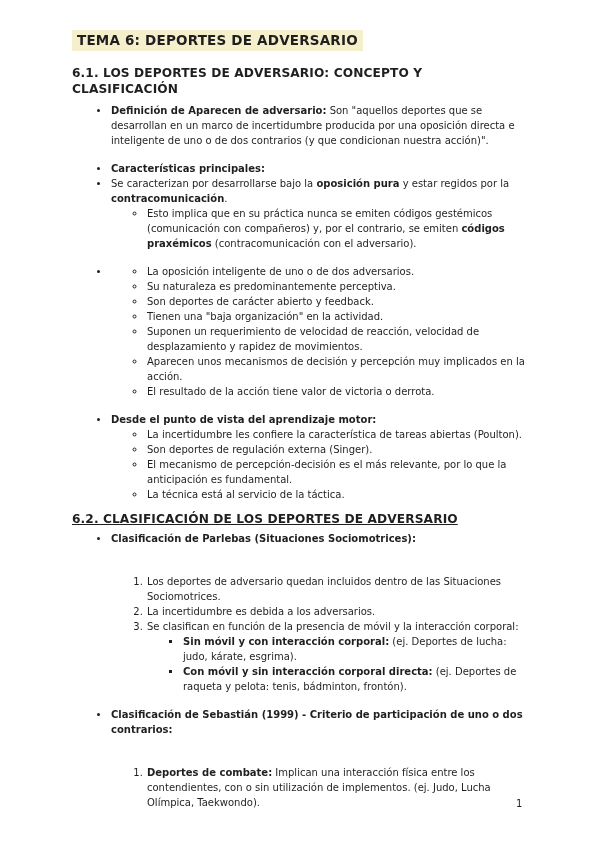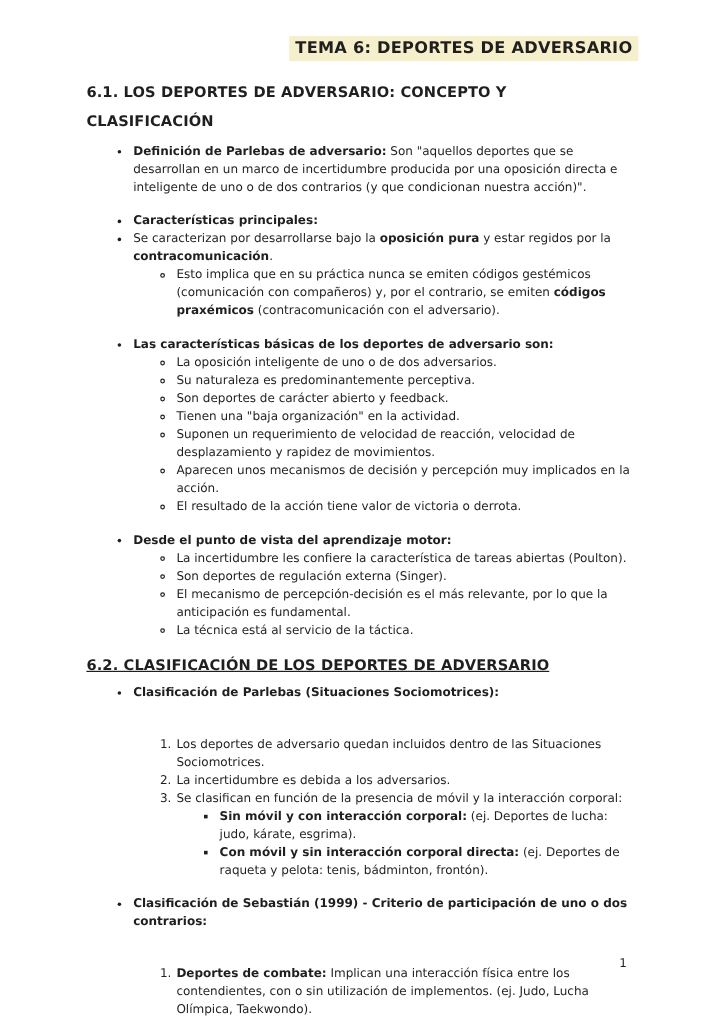--- a/index.html
+++ b/index.html
@@ -10,33 +10,33 @@
     margin: 0 auto;
     background: var(--page-bg, #ffffff);
     box-sizing: border-box;
     padding: 30px 68px 0 72px;
     font-family: "DejaVu Sans", "Liberation Sans", sans-serif;
     font-size: 10px;
     line-height: 15px;
     color: var(--ink, #1f1f1f);
     overflow: hidden;
   }
-  .title-wrap { text-align: right; margin: 0 0 2px 0; }
+  .title-wrap { text-align: left; margin: 0 0 2px 0; }
   .title-highlight {
     display: inline-block;
     background: var(--hl, #f6efcc);
     font-weight: bold;
     font-size: 13.5px;
     line-height: 19px;
     padding: 1px 5px;
     letter-spacing: 0.2px;
   }
   h2 {
     font-size: 12.2px;
-    line-height: 24px;
+    line-height: 16px;
     margin: 14px 0 6px 0;
     font-weight: bold;
     letter-spacing: 0.1px;
   }
   h2.second { margin-top: 9px; margin-bottom: 4px; text-decoration: underline; }
   ul, ol { margin: 0; }
   ul.l1 { list-style: disc;    padding-left: 38px; }
   ul.l2 { list-style: circle;  padding-left: 35px; }
   ul.l3 { list-style: square;  padding-left: 35px; }
   ol.num { list-style: decimal; padding-left: 35px; margin-top: 28px; }
@@ -59,32 +59,32 @@
 <div class="page">
 
   <div class="title-wrap">
     <span class="title-highlight">TEMA 6: DEPORTES DE ADVERSARIO</span>
   </div>
 
   <h2>6.1. LOS DEPORTES DE ADVERSARIO: CONCEPTO Y CLASIFICACIÓN</h2>
 
   <ul class="l1">
 
-    <li><span class="b">Definición de Parlebas de adversario:</span><span> Son "aquellos deportes que se desarrollan en un marco de incertidumbre producida por una oposición directa e inteligente de uno o de dos contrarios (y que condicionan nuestra acción)".</span></li>
+    <li><span class="b">Definición de Aparecen de adversario:</span><span> Son "aquellos deportes que se desarrollan en un marco de incertidumbre producida por una oposición directa e inteligente de uno o de dos contrarios (y que condicionan nuestra acción)".</span></li>
 
     <li class="gap"><span class="b">Características principales:</span>
     </li>
 
     <li><span>Se caracterizan por desarrollarse bajo la </span><span class="b">oposición pura</span><span> y estar regidos por la </span><span class="b">contracomunicación</span><span>.</span>
       <ul class="l2">
         <li><span>Esto implica que en su práctica nunca se emiten códigos gestémicos (comunicación con compañeros) y, por el contrario, se emiten </span><span class="b">códigos praxémicos</span><span> (contracomunicación con el adversario).</span></li>
       </ul>
     </li>
 
-    <li class="gap"><span class="b">Las características básicas de los deportes de adversario son:</span>
+    <li class="gap">
       <ul class="l2">
         <li><span>La oposición inteligente de uno o de dos adversarios.</span></li>
         <li><span>Su naturaleza es predominantemente perceptiva.</span></li>
         <li><span>Son deportes de carácter abierto y </span><span class="i">feedback</span><span>.</span></li>
         <li><span>Tienen una "baja organización" en la actividad.</span></li>
         <li><span>Suponen un requerimiento de velocidad de reacción, velocidad de desplazamiento y rapidez de movimientos.</span></li>
         <li><span>Aparecen unos mecanismos de decisión y percepción muy implicados en la acción.</span></li>
         <li><span>El resultado de la acción tiene valor de victoria o derrota.</span></li>
       </ul>
     </li>

